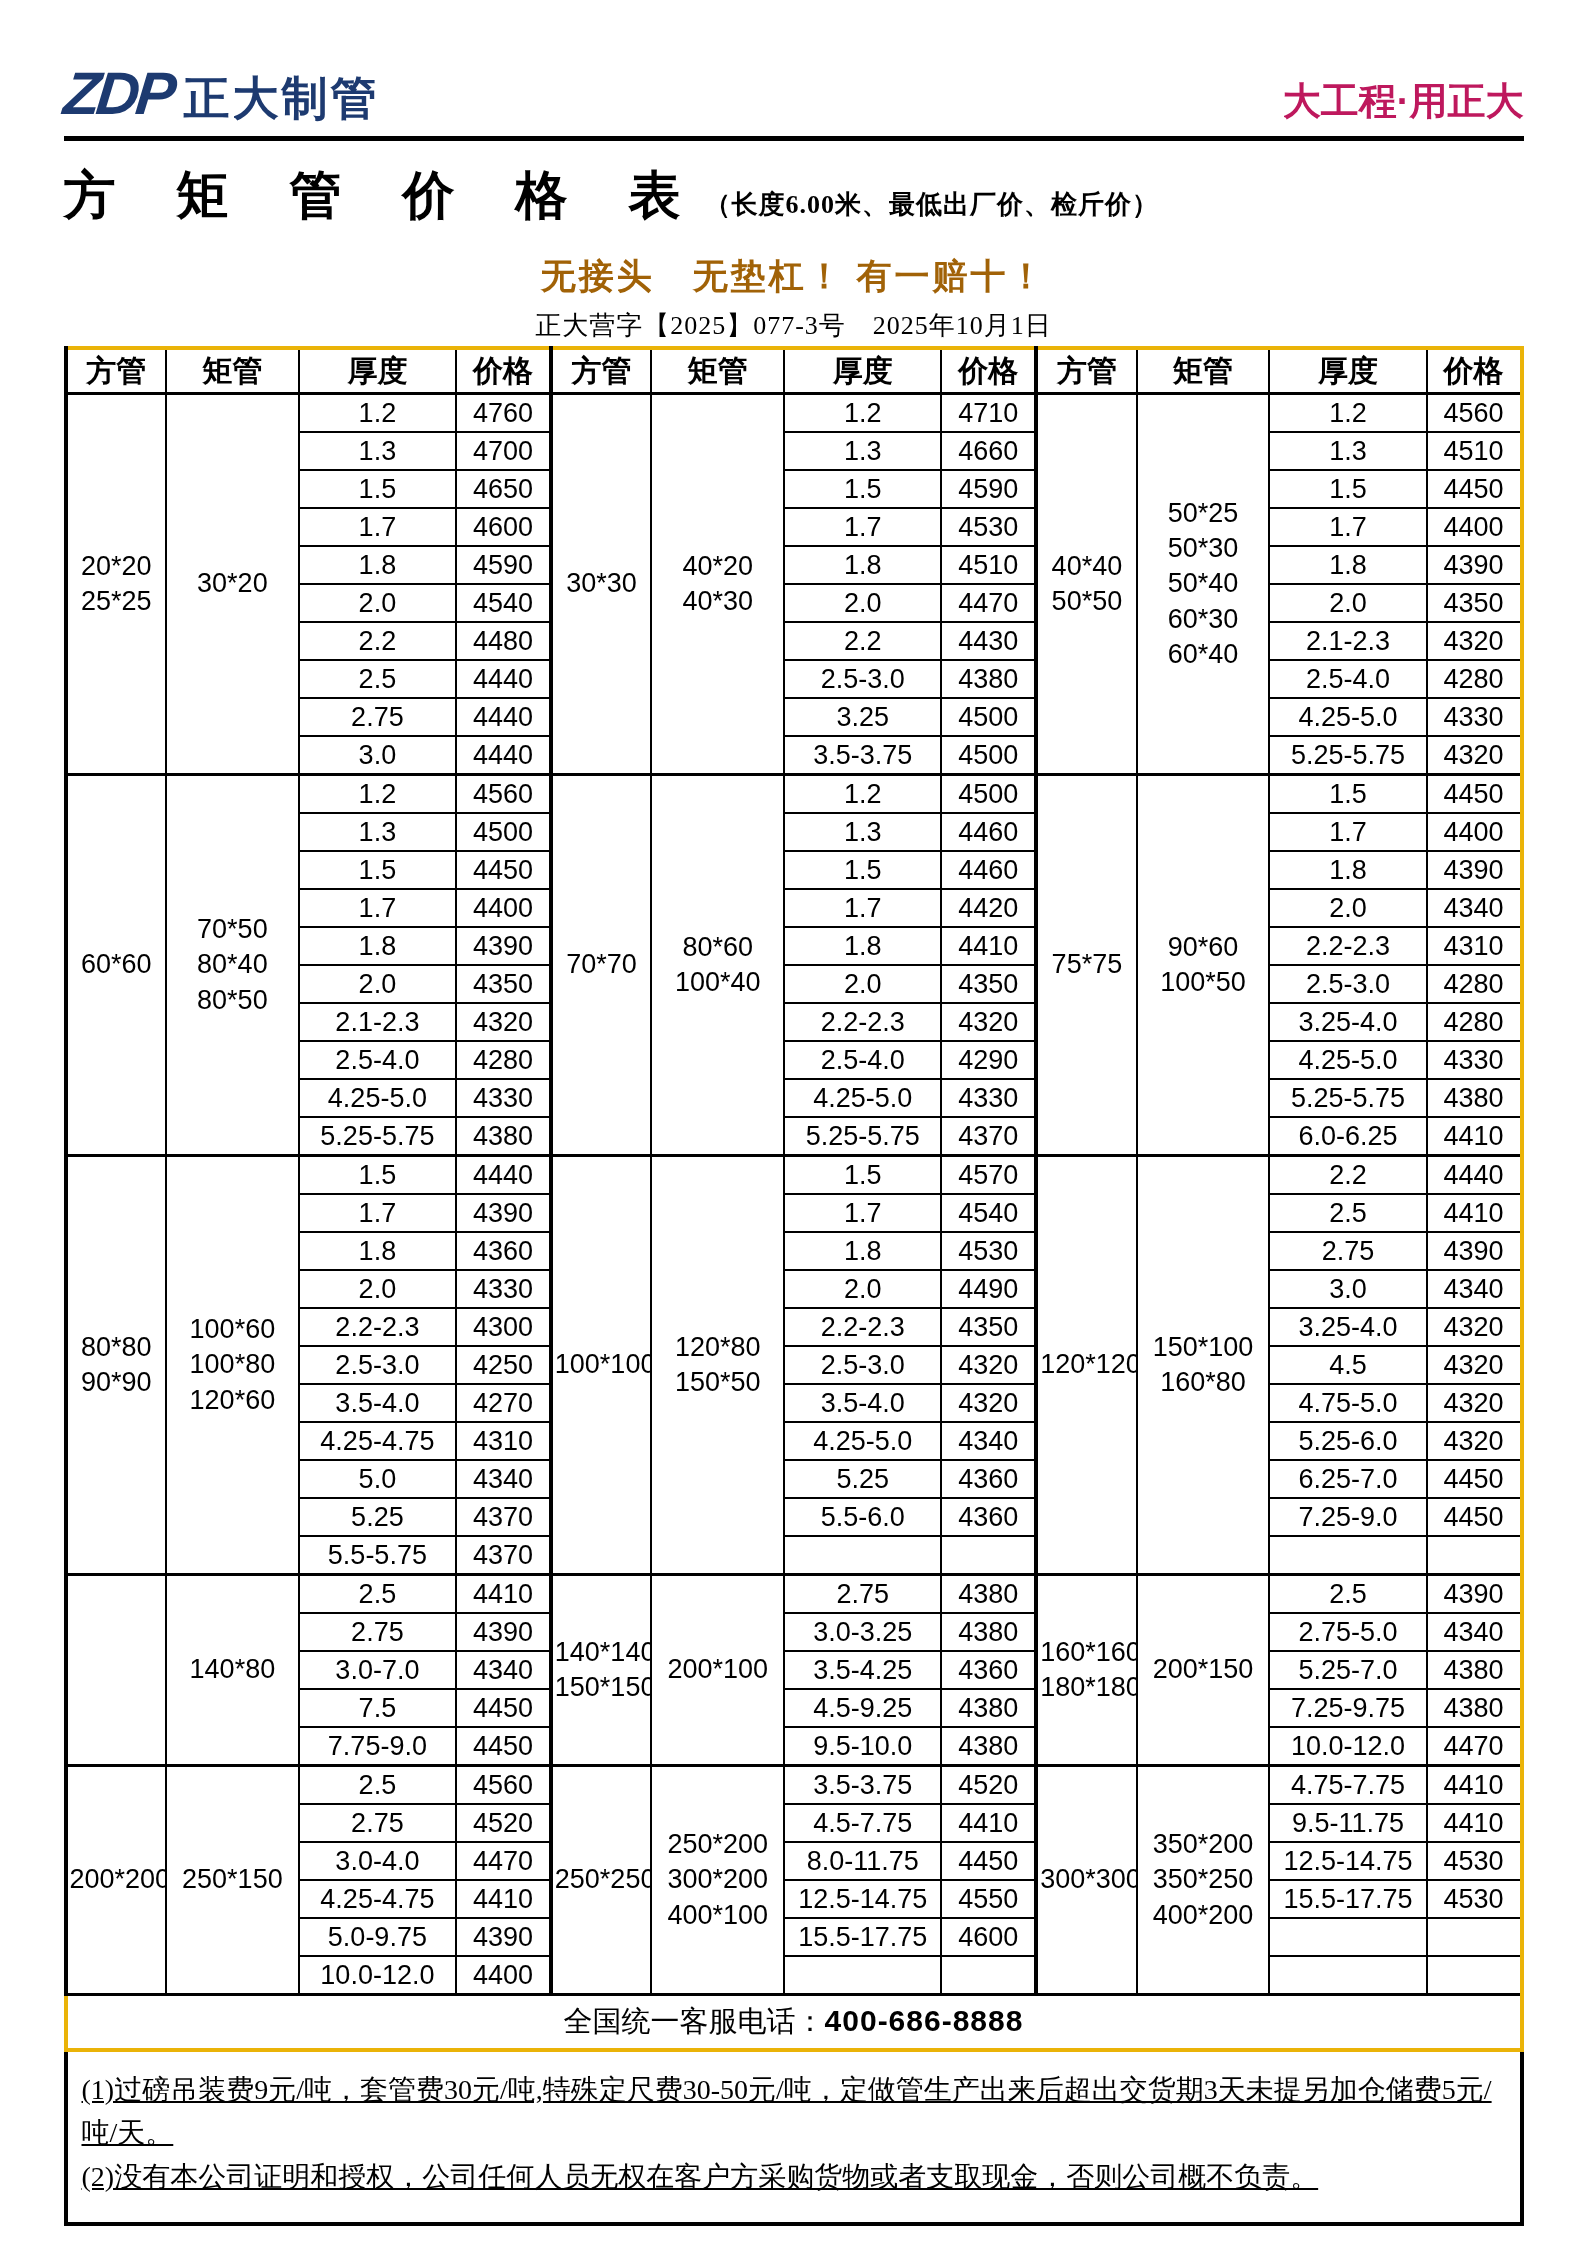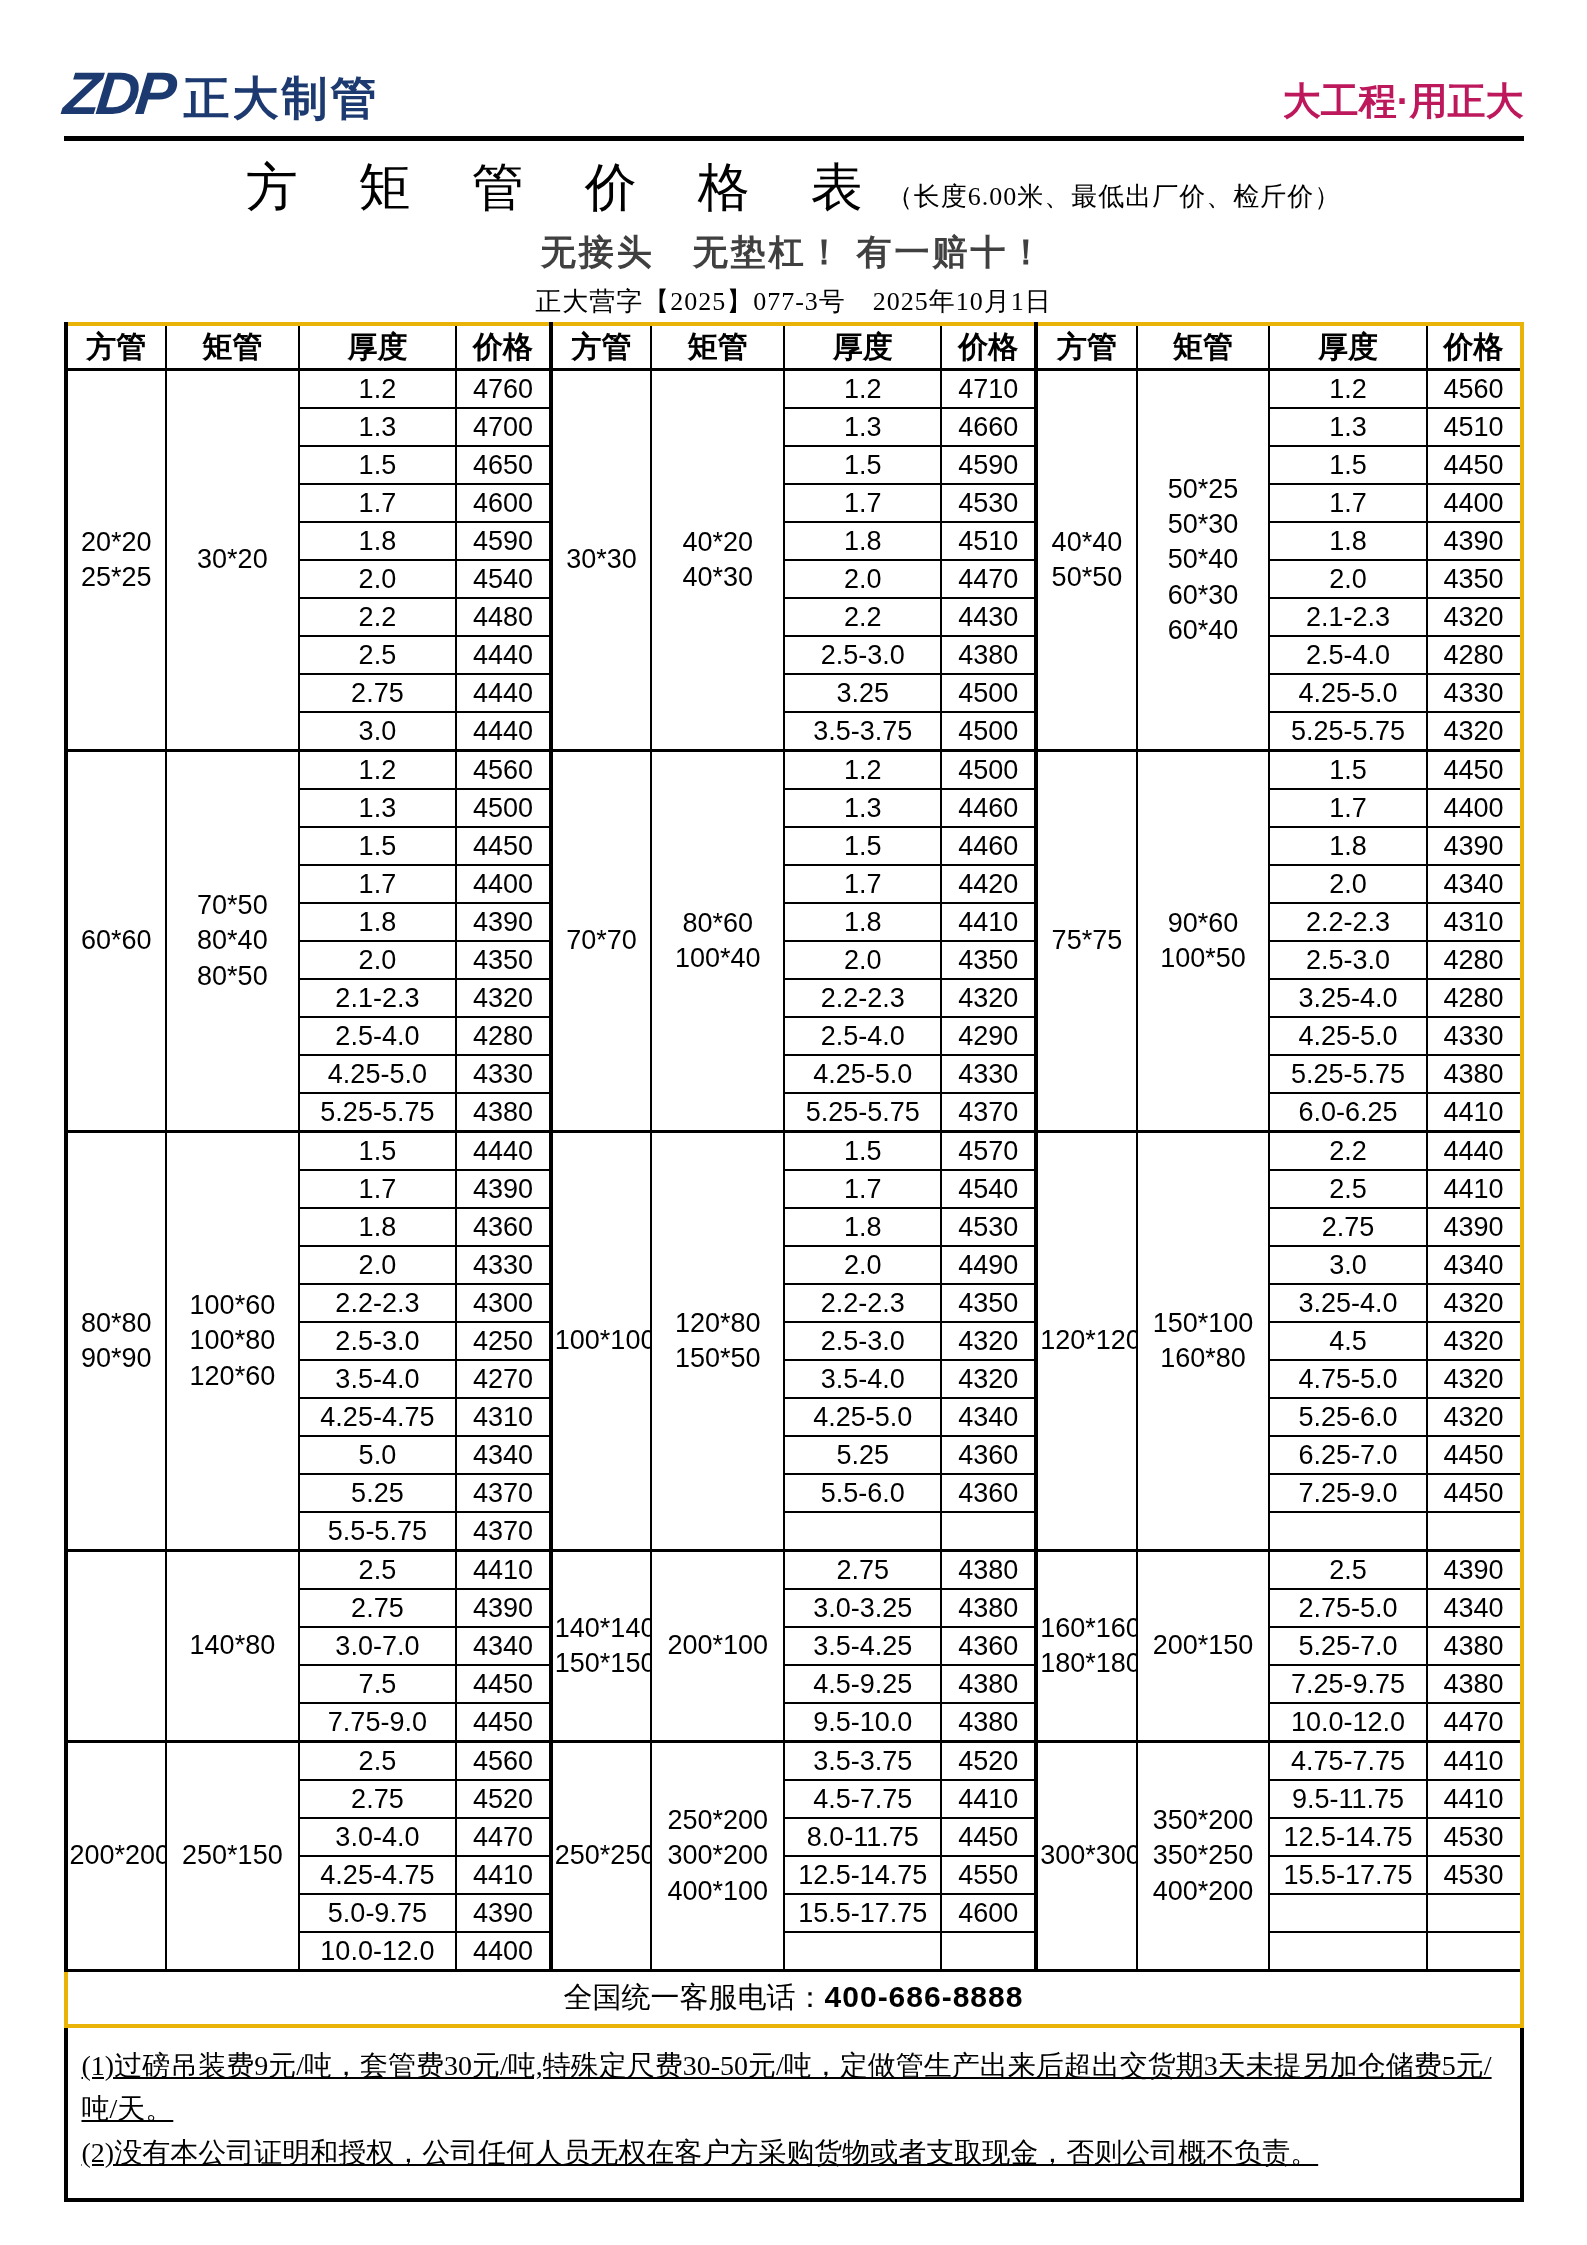--- a/index.html
+++ b/index.html
@@ -9,24 +9,24 @@
   .brand-row{display:flex;justify-content:space-between;align-items:flex-end;}
   .logo{display:flex;align-items:baseline;gap:12px;color:#1d3a70;}
   .zdp{display:inline-block;font-family:"Liberation Sans",sans-serif;font-style:italic;
        font-weight:700;font-size:60px;letter-spacing:-4px;transform:skewX(-6deg);line-height:1;}
   .logo-text{font-family:"Liberation Sans",sans-serif;font-weight:700;font-size:46px;
        letter-spacing:3px;line-height:1;}
   .brand-slogan{font-family:"Liberation Sans",sans-serif;font-weight:700;font-size:38px;
        color:#be185d;line-height:1;padding-bottom:4px;}
   .divider{height:5px;background:#000;margin-top:12px;}
 
-  .title-row{margin-top:12px;text-align:center;font-weight:400;}
+  .title-row{margin-top:20px;font-weight:700;}
   .page-title{font-size:52px;letter-spacing:24px;}
   .title-note{font-size:26px;letter-spacing:1px;}
-  .red-slogan{margin-top:6px;text-align:center;color:#404040;font-weight:700;
+  .red-slogan{margin-top:22px;text-align:center;color:#a16207;font-weight:700;
        font-size:35px;letter-spacing:3px;}
   .doc-number{margin-top:8px;margin-bottom:3px;text-align:center;font-size:26px;letter-spacing:1px;}
 
   table.price-table{width:100%;border-collapse:collapse;table-layout:fixed;border:4px solid #eab308;}
   .price-table th{font-family:"Liberation Serif",serif;font-weight:700;font-size:30px;
        border:2px solid #000;border-bottom-width:3px;height:42px;padding:0;}
   .price-table td{border:2px solid #000;text-align:center;vertical-align:middle;height:36px;
        padding:0 2px;font-family:"Liberation Sans",sans-serif;font-size:27px;overflow:hidden;}
   .price-table td.fang,.price-table td.ju{white-space:pre-line;line-height:1.3;}
   .price-table .group-start{border-left-width:4px;}

